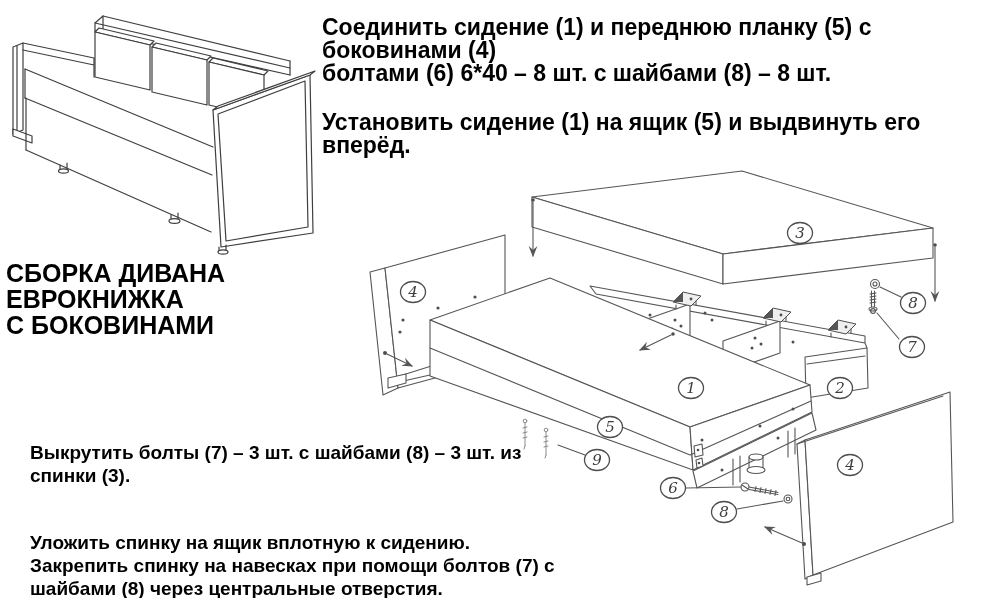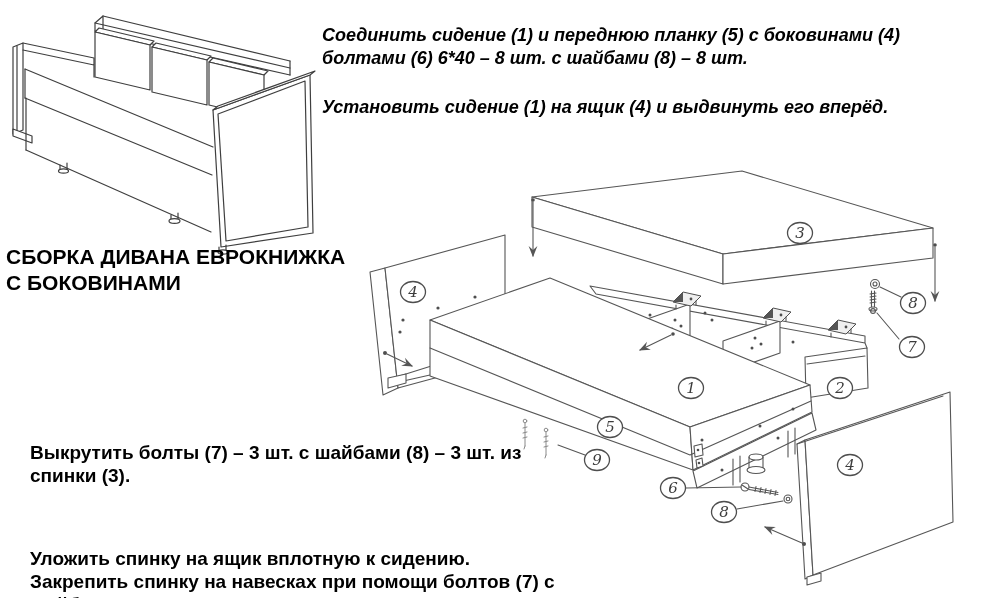--- a/index.html
+++ b/index.html
@@ -1,26 +1,26 @@
 <!DOCTYPE html>
 <html><head>
 <meta charset="utf-8">
 <style>
   html,body{margin:0;padding:0;background:#fff;}
   .page{position:relative;width:1000px;height:598px;background:#ffffff;overflow:hidden;
         font-family:"Liberation Sans",sans-serif;color:#000;}
   .instr{position:absolute;font-weight:bold;color:#000;}
-  .top-text{left:322px;top:24px;width:660px;font-size:18px;line-height:23px;font-style:italic;}
+  .top-text{left:322px;top:16px;width:660px;font-size:23px;line-height:23px;}
   .top-text p{margin:0;}
   .top-text p.p1{margin-bottom:26px;}
   .top-text p.p2{margin-bottom:16px;}
-  .title-block{left:6px;top:244px;width:360px;font-size:21px;line-height:26px;font-weight:bold;position:absolute;}
+  .title-block{left:6px;top:260px;width:360px;font-size:25px;line-height:26px;font-weight:bold;position:absolute;}
   .bottom-text{left:30px;top:441px;width:560px;font-size:19px;line-height:23px;}
   .bottom-text p{margin:0;}
-  .bottom-text p.p4{margin-bottom:60px;}
+  .bottom-text p.p4{margin-bottom:44px;}
   svg{position:absolute;}
   .sofa-svg{left:0;top:0;}
   .diagram-svg{left:360px;top:158px;}
   .ln{stroke:#565656;stroke-width:1.1;fill:none;stroke-linecap:round;stroke-linejoin:round;}
   .lnf{stroke:#565656;stroke-width:1.1;fill:#ffffff;stroke-linejoin:round;}
   .sf{stroke:#3f3f3f;stroke-width:1.2;fill:none;stroke-linecap:round;stroke-linejoin:round;}
   .sff{stroke:#3f3f3f;stroke-width:1.2;fill:#ffffff;stroke-linejoin:round;}
   .dot{fill:#4e4e4e;stroke:none;}
   .faint{stroke:#8a8a8a;stroke-width:1;fill:none;stroke-linecap:round;}
   .lblc{fill:#ffffff;stroke:#4e4e4e;stroke-width:1.3;}
@@ -73,21 +73,21 @@
       <path class="sf" d="M218,114 L305,81 L308,227 L226,241 Z"></path>
       <path class="sf" d="M219,247 L219,252 M226,245 L226,250"></path>
       <ellipse class="sff" cx="223" cy="252" rx="5" ry="2.2"></ellipse>
     </g>
   </svg>
 
   <div class="title-block">СБОРКА ДИВАНА ЕВРОКНИЖКА<br>С БОКОВИНАМИ</div>
 
   <div class="instr top-text">
     <p class="p1">Соединить сидение (1) и переднюю планку (5) с боковинами (4)<br>болтами (6) 6*40 – 8 шт. с шайбами (8) – 8 шт.</p>
-    <p class="p3">Установить сидение (1) на ящик (4) и выдвинуть его вперёд.</p>
+    <p class="p3">Установить сидение (1) на ящик (5) и выдвинуть его вперёд.</p>
   </div>
 
   <div class="instr bottom-text">
     <p class="p4">Выкрутить болты (7) – 3 шт. с шайбами (8) – 3 шт. из<br>спинки (3).</p>
     <p class="p5">Уложить спинку на ящик вплотную к сидению.<br>Закрепить спинку на навесках при помощи болтов (7) с<br>шайбами (8) через центральные отверстия.</p>
   </div>
 
   <svg class="diagram-svg" width="640" height="440" viewBox="0 0 640 440">
     <defs>
       <marker id="ah" markerWidth="11" markerHeight="9" refX="9" refY="4.5" orient="auto">

